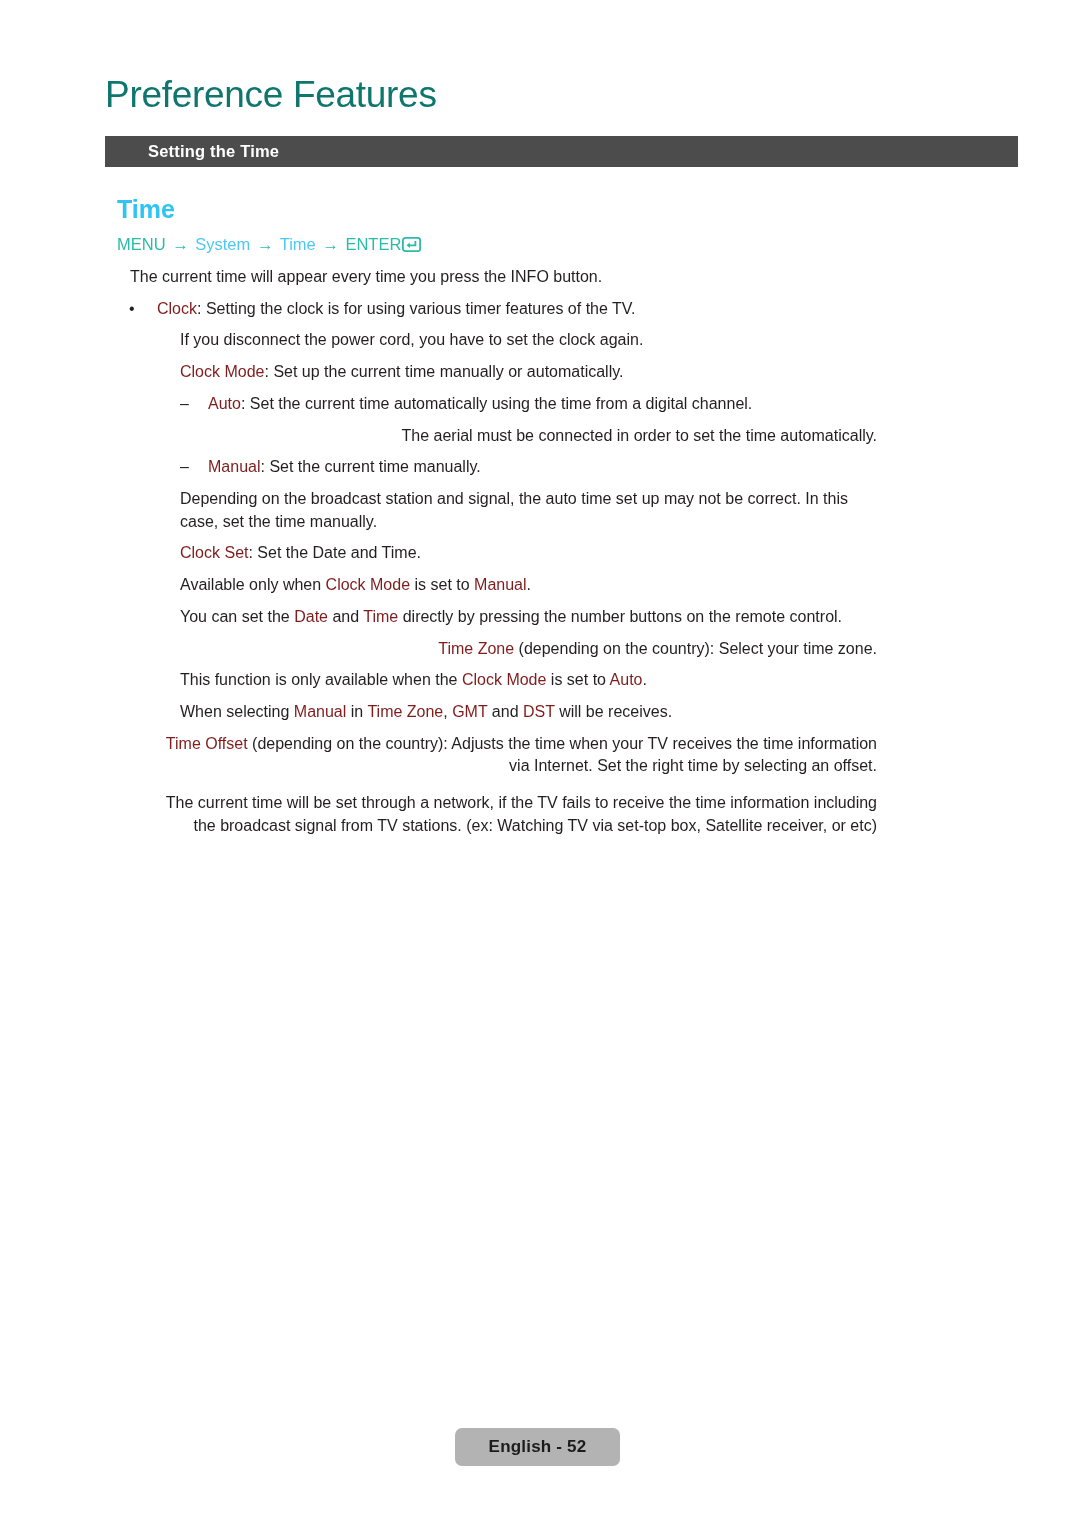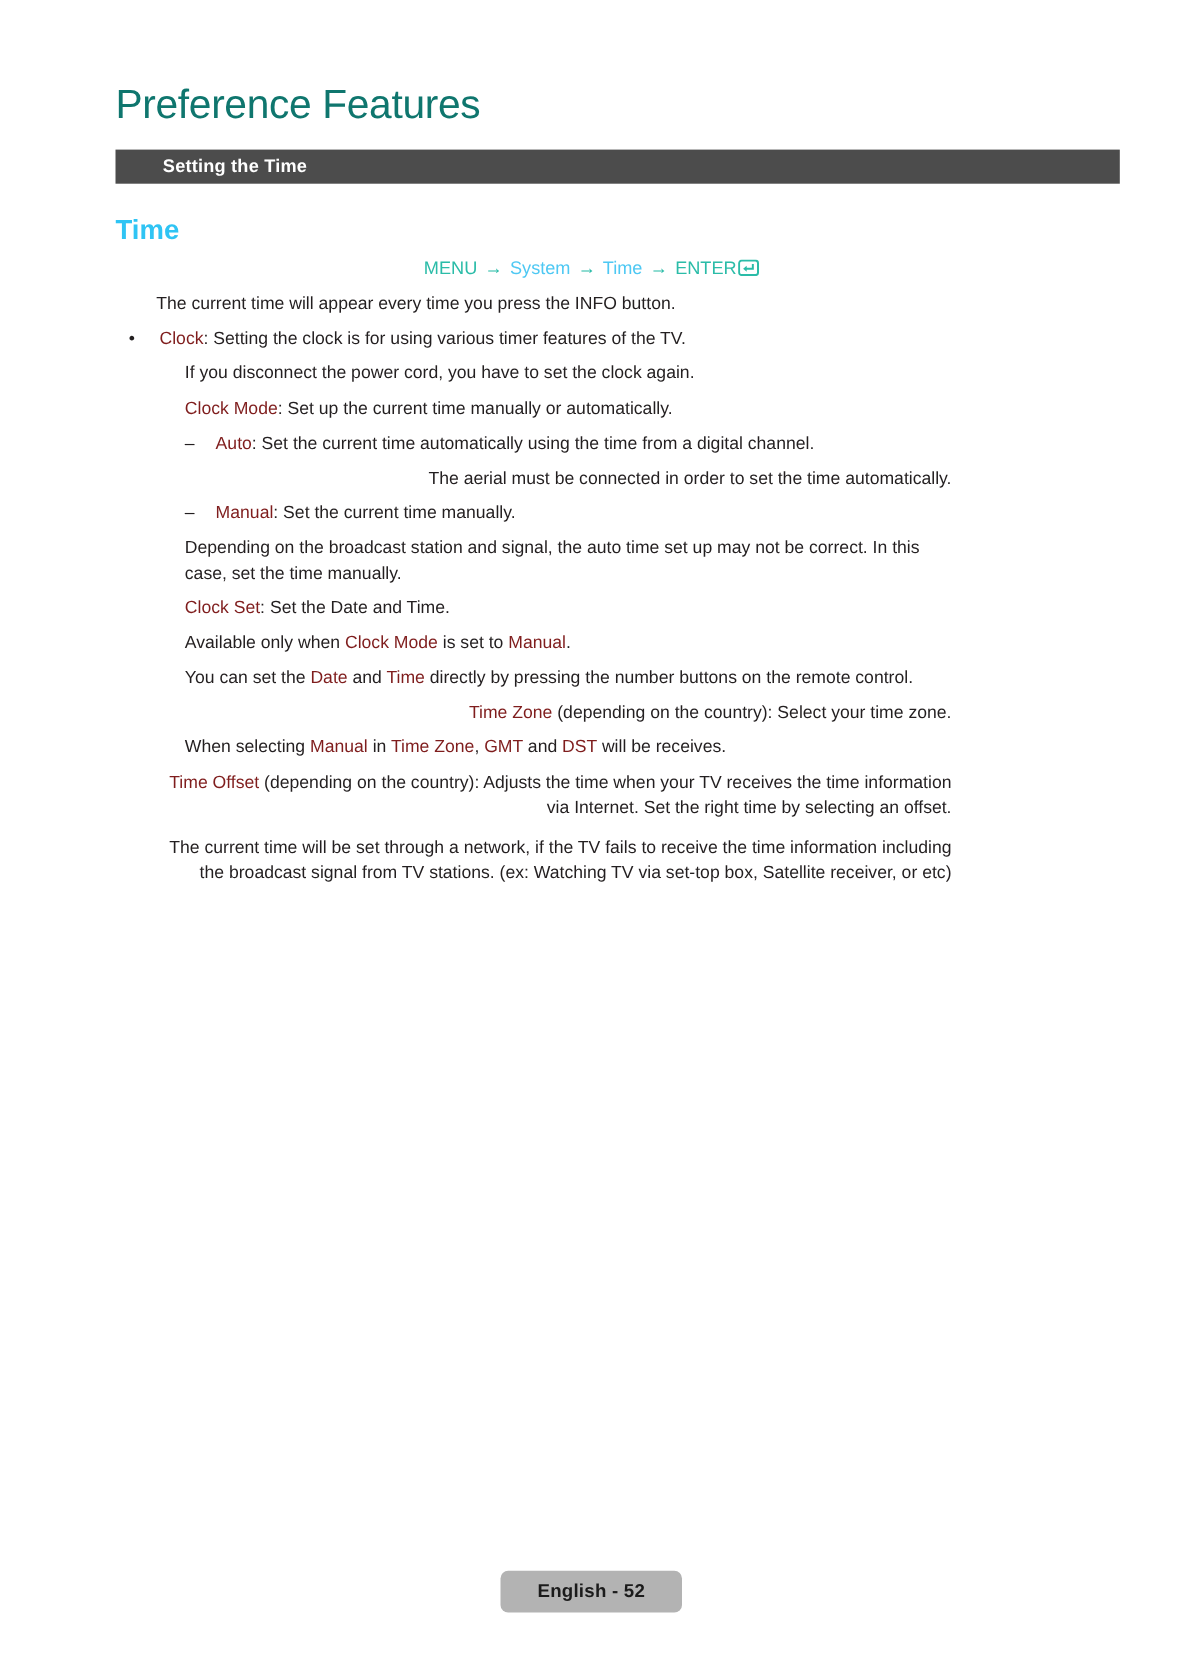--- a/index.html
+++ b/index.html
@@ -52,41 +52,40 @@
   .section-bar-label {
     color: #ffffff;
     font-size: 16.5px;
     font-weight: bold;
     letter-spacing: 0.2px;
   }
 
   
   .content {
     position: absolute;
-    left: 0;
+    left: 12px;
     top: 196px;
     width: 970px;
   }
 
   .topic-heading {
     margin: 0 0 10px 0;
     padding-left: 105px;
     font-size: 25px;
     font-weight: bold;
     color: #2fc4f4;
     line-height: 1.1;
   }
 
   .menu-path {
     padding-left: 105px;
     font-size: 16.5px;
     line-height: 1.3;
     margin-bottom: 11px;
     white-space: nowrap;
-    text-align: center;
   }
   .mp-key   { color: #2bbca8; }
   .mp-arrow { color: #2bbca8; padding: 0 2px; }
   .mp-item  { color: #4ec8f3; }
 
   .enter-icon {
     display: inline-block;
     position: relative;
     width: 19px;
     height: 15px;
@@ -94,21 +93,21 @@
     margin-left: 1px;
   }
 
   
   p {
     margin: 0 0 9px 0;
     font-size: 16px;
     line-height: 1.42;
     color: #231f20;
   }
-  .lvl0 { padding-left: 118px; padding-right: 105px; margin-left: 24px; }
+  .lvl0 { padding-left: 118px; padding-right: 105px; }
   .lvl1 { padding-left: 135px; padding-right: 105px; text-align: right; }
   .lvl2 { padding-left: 168px; padding-right: 105px; }
 
   
   .bullet-item {
     position: relative;
     padding-left: 145px;
     padding-right: 105px;
     margin: 0 0 9px 0;
     font-size: 16px;
@@ -231,20 +230,23 @@
     </p>
 
     <p class="lvl2">
       <span>You can set the </span><span class="term">Date</span><span> and </span><span class="term">Time</span><span> directly by pressing the number buttons on the remote control.</span>
     </p>
 
     <p class="lvl1">
       <span class="term">Time Zone</span><span> (depending on the country): Select your time zone.</span>
     </p>
 
+    <p class="lvl2">
+      <span>This function is only available when the </span><span class="term">Clock Mode</span><span> is set to </span><span class="term">Auto</span><span>.</span>
+    </p>
 
     <p class="lvl2">
       <span>When selecting </span><span class="term">Manual</span><span> in </span><span class="term">Time Zone</span><span>, </span><span class="term">GMT</span><span> and </span><span class="term">DST</span><span> will be receives.</span>
     </p>
 
     <p class="lvl1">
       <span class="term">Time Offset</span><span> (depending on the country): Adjusts the time when your TV receives the time information via Internet. Set the right time by selecting an offset.</span>
     </p>
 
     <div class="gap-sm"></div>

